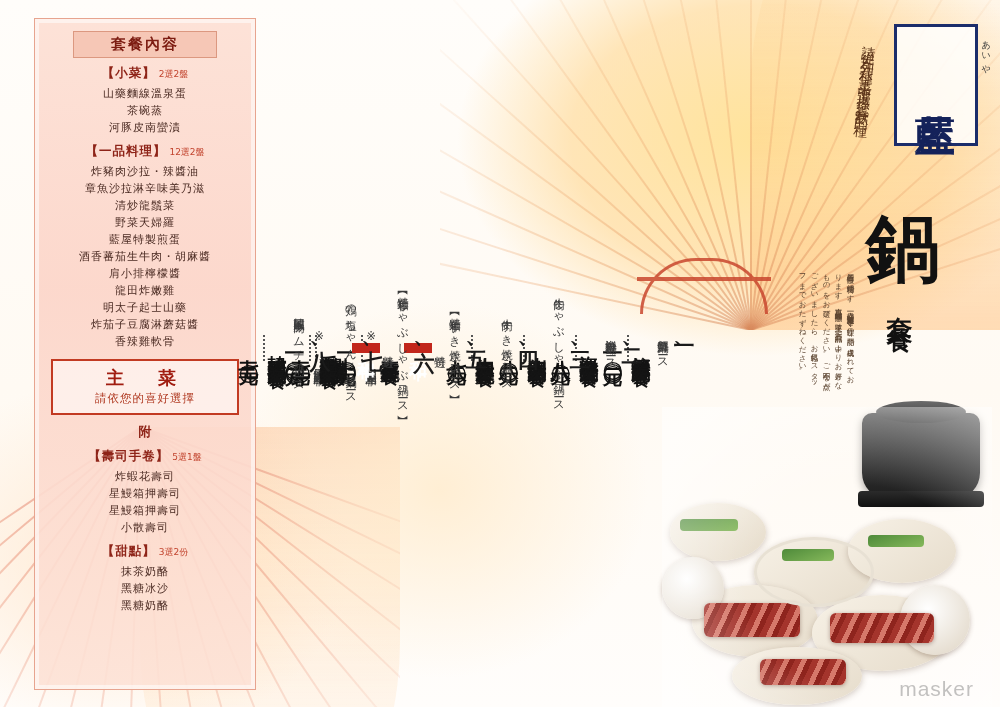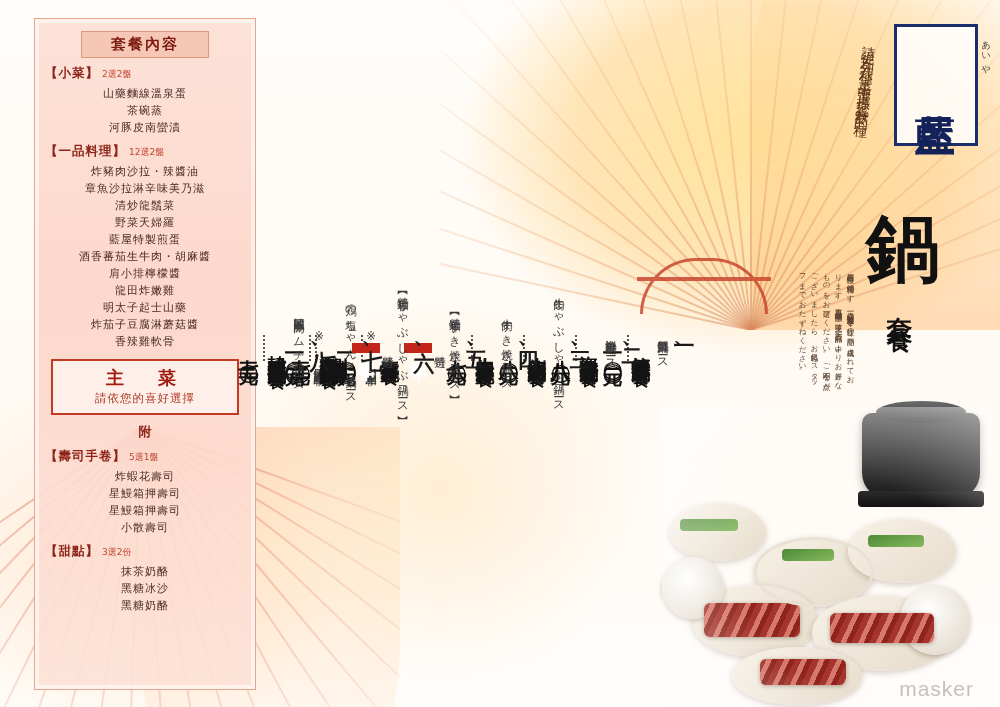--- a/index.html
+++ b/index.html
@@ -51,28 +51,28 @@
 
   
   .panel {
     position:absolute; left:34px; top:18px; width:222px; height:672px;
     background:linear-gradient(180deg, rgba(253,225,214,.96) 0%, rgba(252,214,202,.94) 40%, rgba(253,226,214,.9) 100%);
     border:1px solid #e7a48f;
     box-shadow:0 0 0 4px rgba(255,255,255,.55) inset;
     padding:8px 10px 10px;
   }
   .panel-title {
-    margin:4px auto 6px; width:128px; text-align:center;
+    margin:4px auto 6px; width:144px; text-align:center;
     background:#f6c7b6; color:#7d1d12; font-weight:bold;
     font-size:15px; letter-spacing:2px; padding:3px 0;
     border:1px solid #dc9880;
     font-family:"DejaVu Sans", sans-serif;
   }
   .sec-head {
-    color:#8e2418; font-weight:bold; font-size:12.5px;
+    text-align:center; color:#8e2418; font-weight:bold; font-size:12.5px;
     margin:7px 0 3px; letter-spacing:1px;
   }
   .sec-head .qty { color:#c2442e; font-size:9px; font-weight:normal; margin-left:3px; letter-spacing:0; }
   .dish { text-align:center; color:#4a2a22; font-size:11px; line-height:17px; letter-spacing:1px; }
   .main-box {
     margin:9px 6px 4px; border:2px solid #c23a22; background:rgba(255,255,255,.55);
     padding:5px 4px 6px; text-align:center;
   }
   .main-box .mt { color:#a01c10; font-weight:bold; font-size:18px; letter-spacing:8px; }
   .main-box .ms { color:#b03a22; font-size:11.5px; line-height:17px; letter-spacing:1px; }

